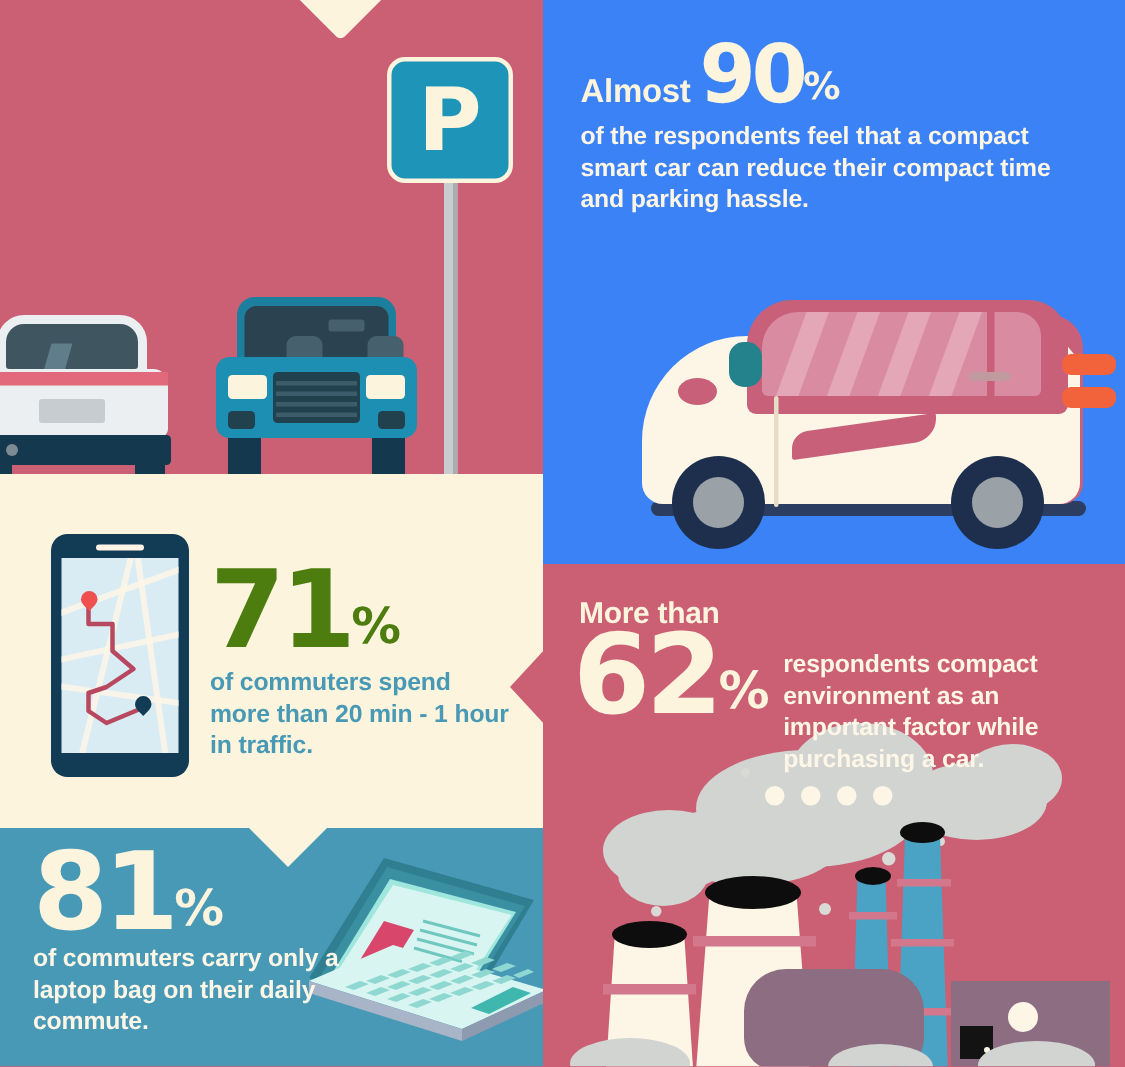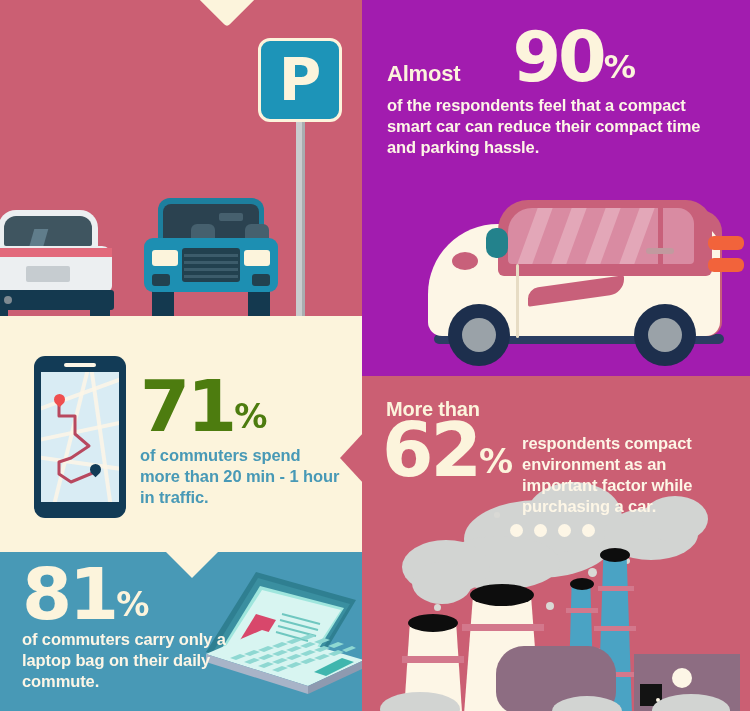--- a/index.html
+++ b/index.html
@@ -7,21 +7,21 @@
   body {
     font-family: "Liberation Sans", sans-serif;
     background:#cb5f73;
     position:relative;
   }
   #stage { position:absolute; inset:0; width:750px; height:711px; overflow:hidden; }
 
   
   .panel { position:absolute; overflow:hidden; }
   #panel-parking      { left:0;   top:0;   width:362px; height:316px; background:#cb5f73; }
-  #panel-smartcar     { left:362px; top:0; width:388px; height:452px; background:#a21caf; }
+  #panel-smartcar     { left:362px; top:0; width:388px; height:452px; background:#3b82f6; }
   #panel-traffic      { left:0;   top:316px; width:362px; height:236px; background:#fcf4dc; }
   #panel-environment  { left:362px; top:376px; width:388px; height:335px; background:#cb5f73; }
   #panel-laptop       { left:0;   top:552px; width:362px; height:159px; background:#4899b6; }
 
   
   .bignum {
     font-weight:800;
     letter-spacing:-3px;
     line-height:0.9;
     font-family:"DejaVu Sans", sans-serif;
@@ -32,21 +32,21 @@
 
   
   #parking-stat { position:absolute; left:22px; top:28px; width:260px; }
   #parking-number { font-size:74px; color:#fcf4dc; }
   #parking-text { margin-top:8px; font-size:16.5px; color:#fdf6e6; width:230px; }
 
   
   #smartcar-stat { position:absolute; left:25px; top:26px; width:345px; }
   #smartcar-headline { display:flex; align-items:baseline; gap:6px; }
   #smartcar-lead { font-size:22px; color:#fcf4dc; }
-  #smartcar-number { font-size:70px; color:#fcf4dc;margin-left:46px; }
+  #smartcar-number { font-size:54px; color:#fcf4dc; }
   #smartcar-text { margin-top:6px; font-size:16.5px; color:#fdf6e6; width:330px; }
 
   
   #traffic-stat { position:absolute; left:140px; top:58px; width:210px; }
   #traffic-number { font-size:72px; color:#4d7c0f; }
   #traffic-text { margin-top:6px; font-size:16.5px; color:#4899b6; width:200px; }
 
   
   #env-stat { position:absolute; left:20px; top:22px; width:370px; }
   #env-lead { font-size:20px; color:#fcf4dc; margin-left:4px; }

